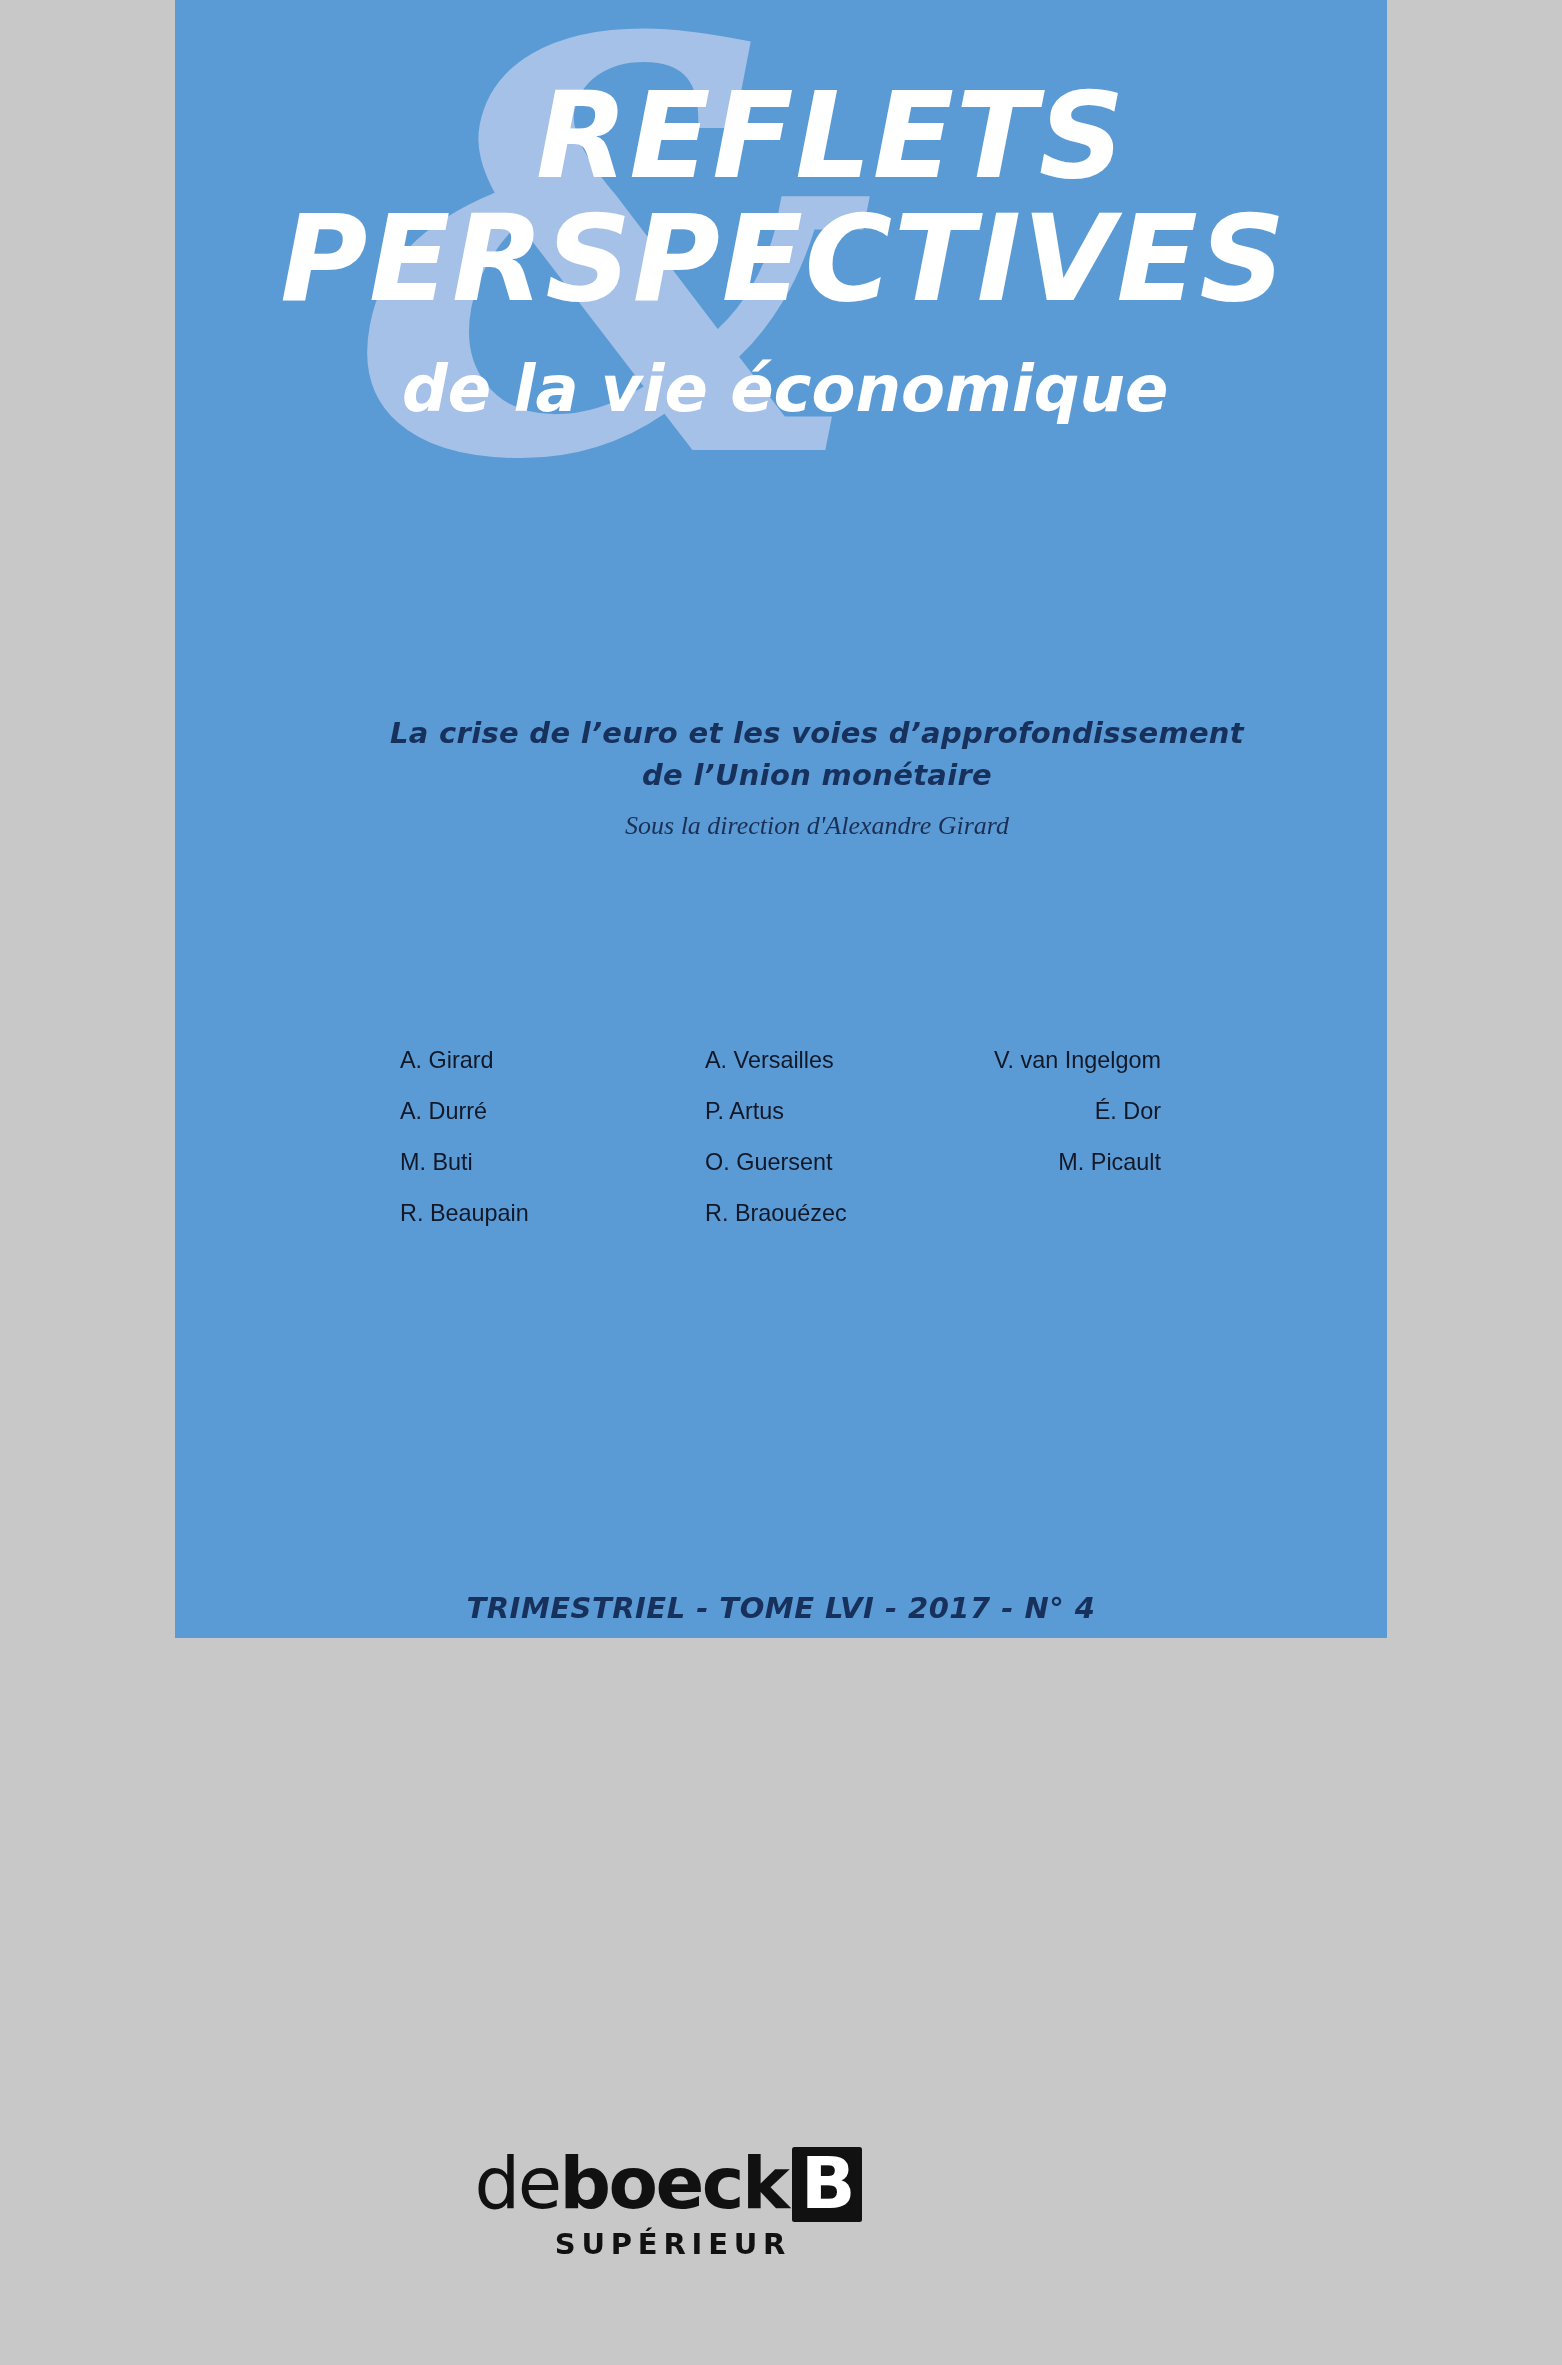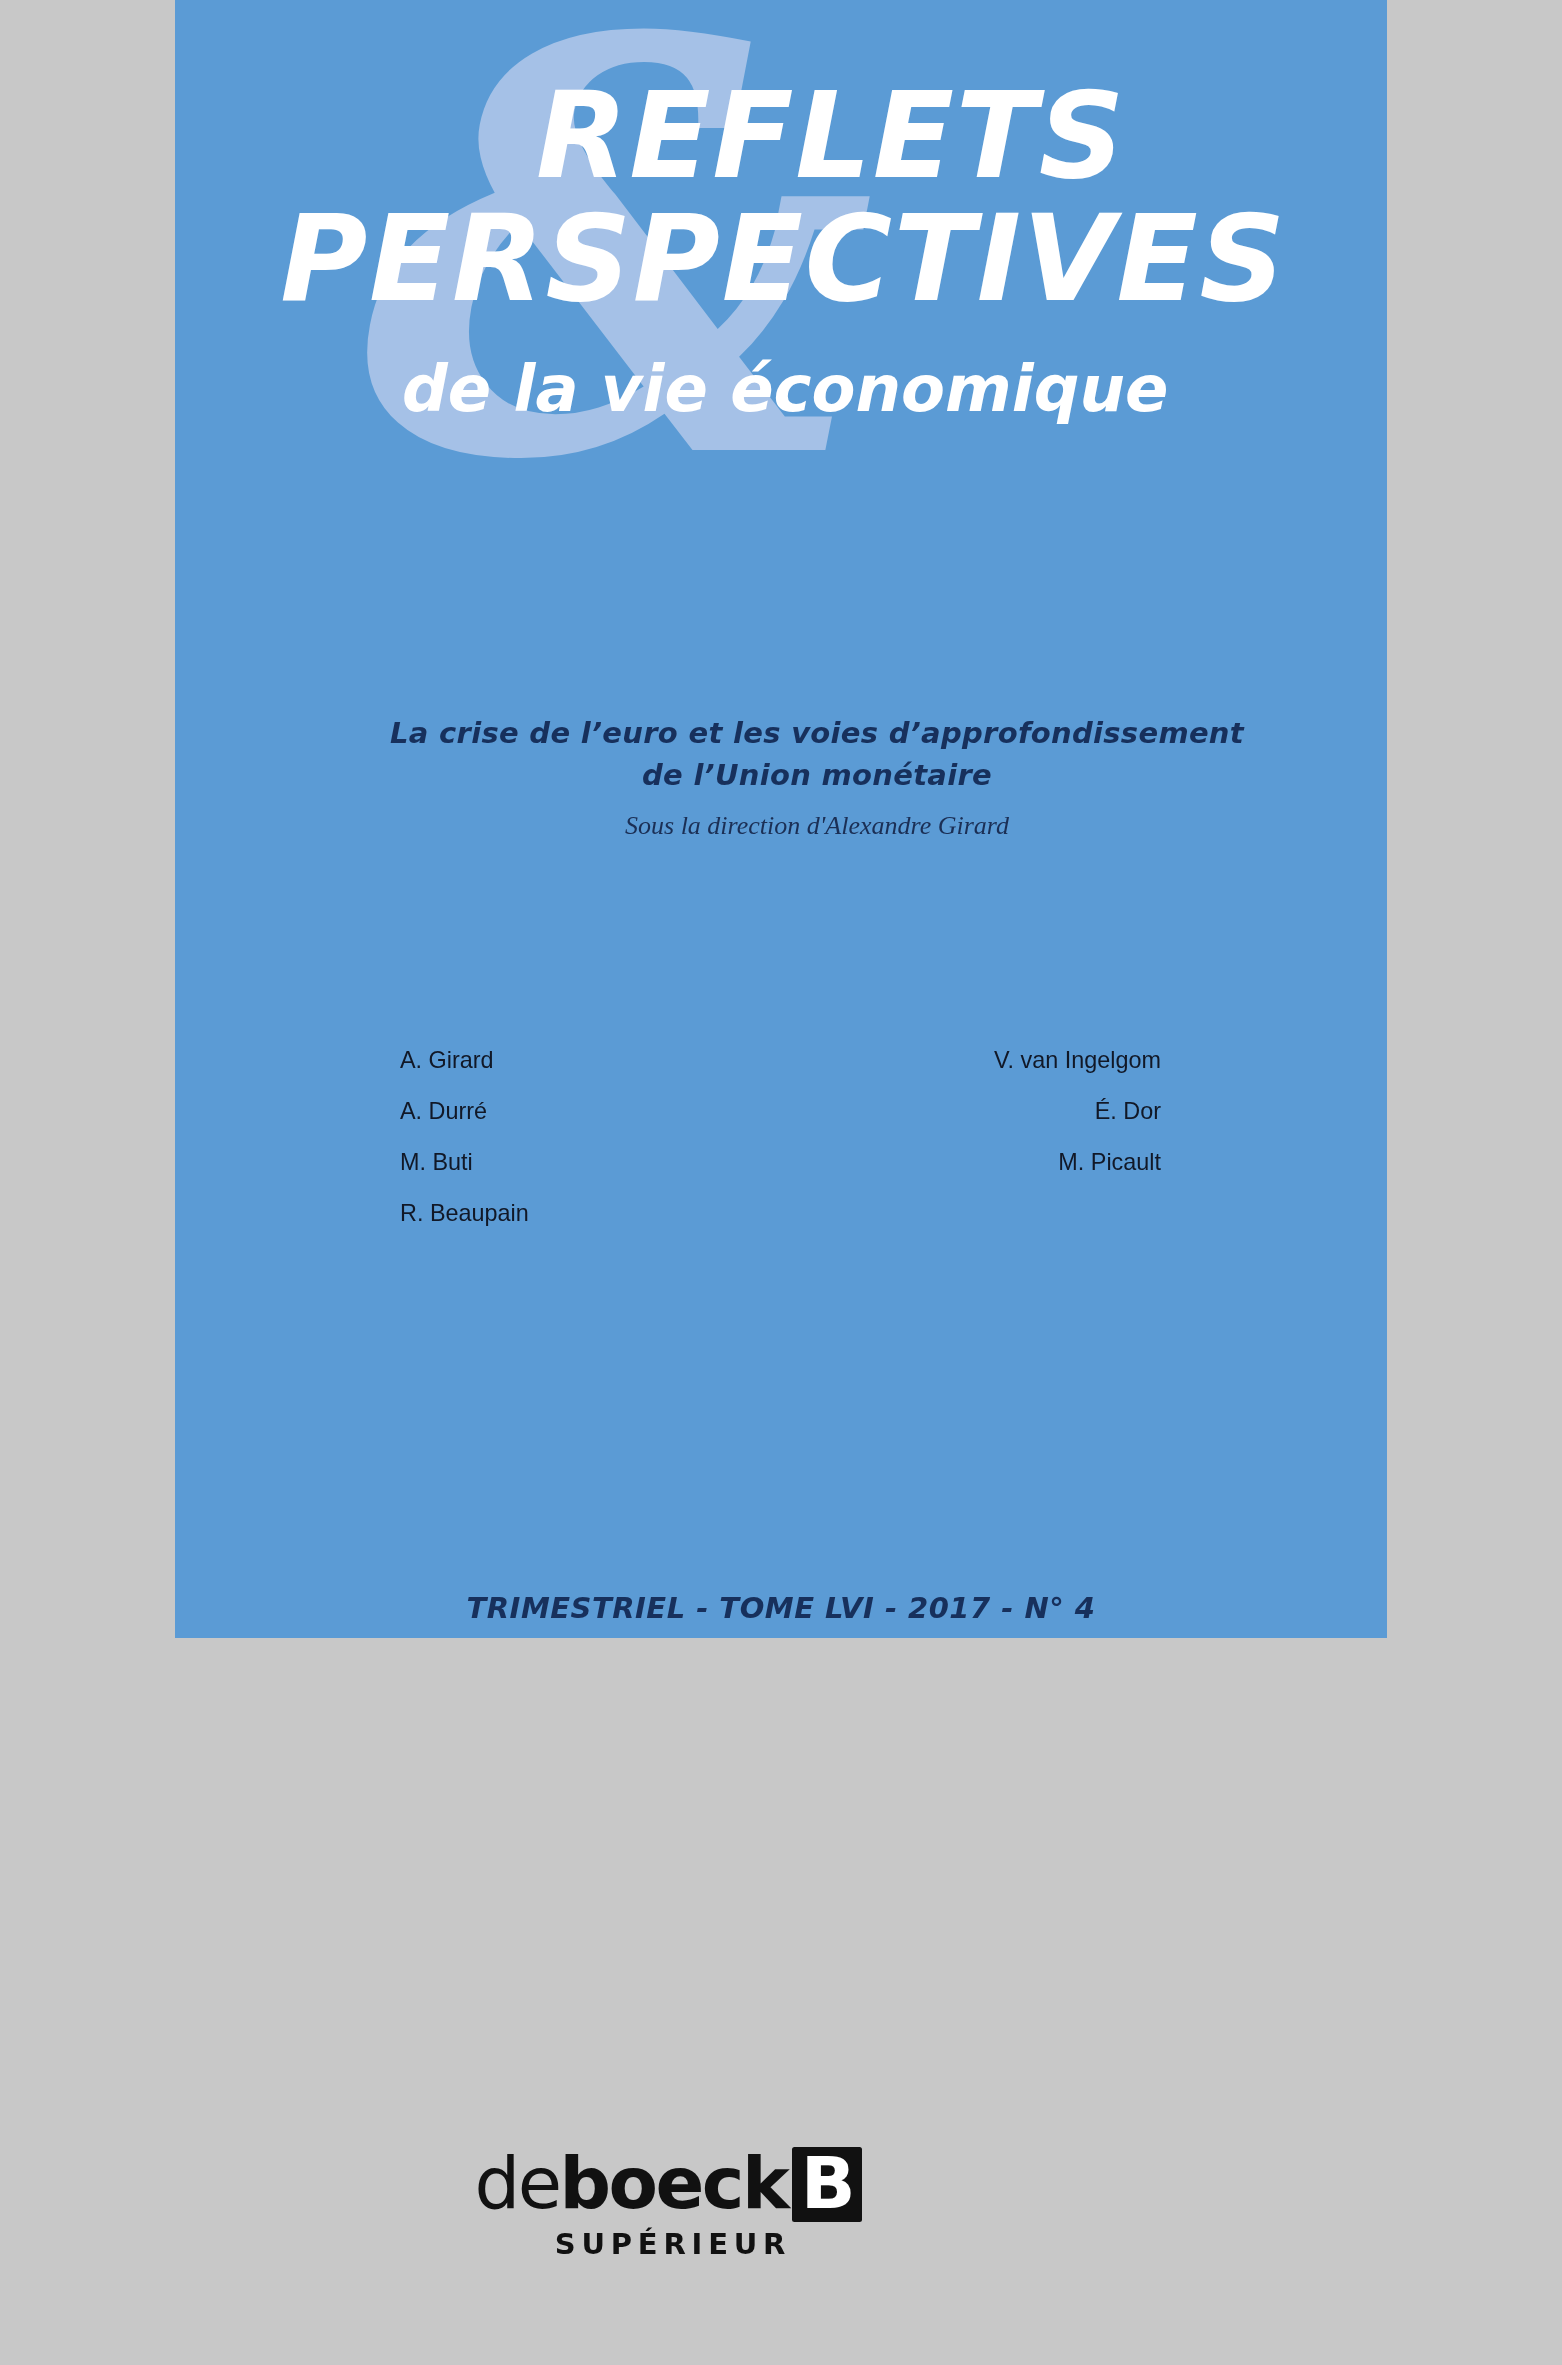--- a/index.html
+++ b/index.html
@@ -194,20 +194,26 @@
     <div id="issue-editor">Sous la direction d'Alexandre Girard</div>
   </div>
 
   <div id="authors">
     <div class="auth-col left">
       <div class="auth-item">A. Girard</div>
       <div class="auth-item">A. Durré</div>
       <div class="auth-item">M. Buti</div>
       <div class="auth-item">R. Beaupain</div>
     </div>
+    <div class="auth-col mid">
+      <div class="auth-item">A. Versailles</div>
+      <div class="auth-item">P. Artus</div>
+      <div class="auth-item">O. Guersent</div>
+      <div class="auth-item">R. Braouézec</div>
+    </div>
     <div class="auth-col right">
       <div class="auth-item">V. van Ingelgom</div>
       <div class="auth-item">É. Dor</div>
       <div class="auth-item">M. Picault</div>
     </div>
   </div>
 
   <div id="issue-line">TRIMESTRIEL - TOME LVI - 2017 - N° 4</div>
 </div>
 

